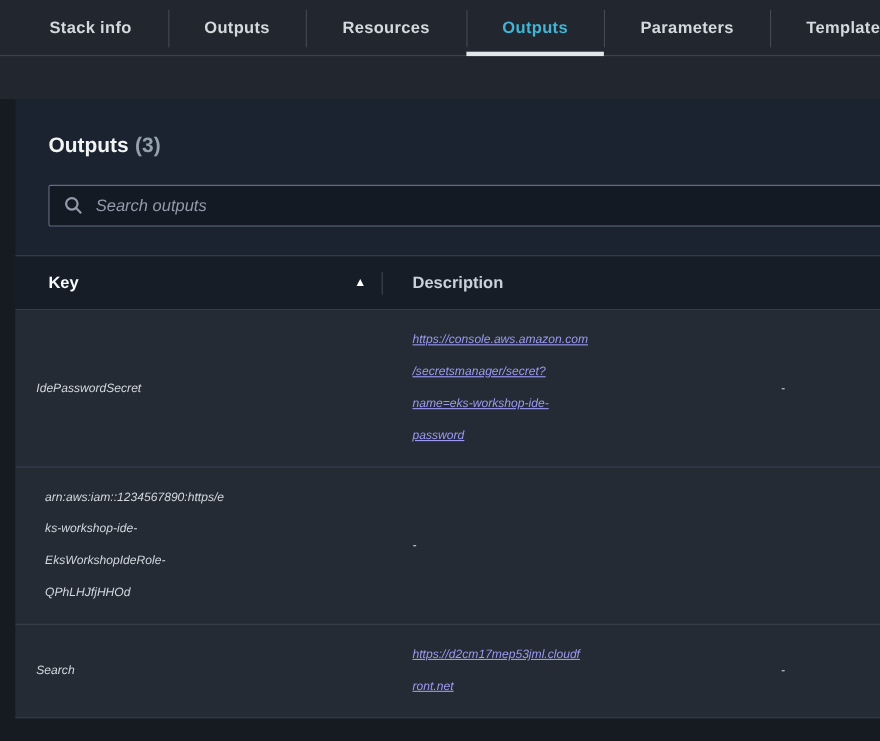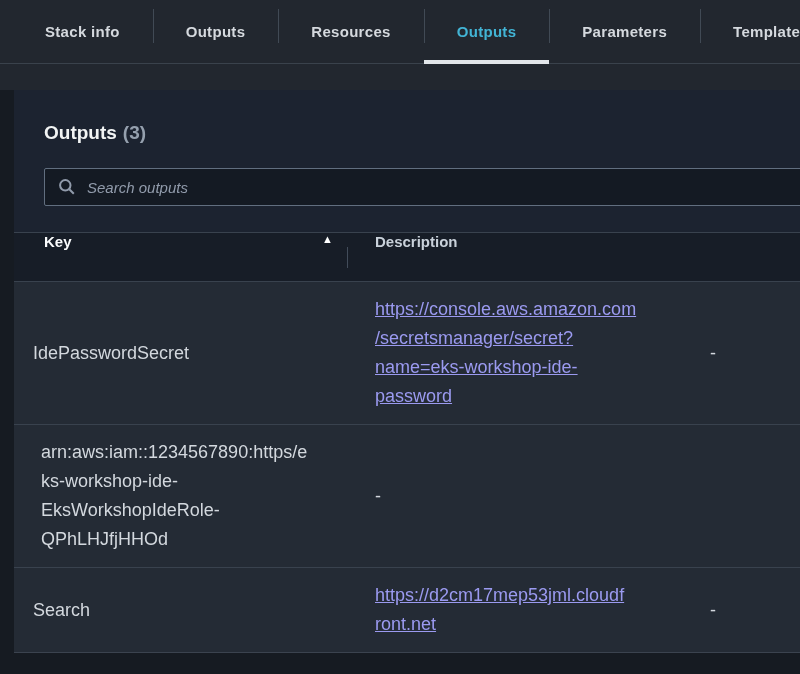--- a/index.html
+++ b/index.html
@@ -5,21 +5,21 @@
   * { margin:0; padding:0; box-sizing:border-box; }
   html,body { width:800px; height:674px; overflow:hidden; }
   body {
     background:#161b22;
     font-family:"Liberation Sans", sans-serif;
     position:relative;
   }
   
   .top-band { height:90px; background:#22272f; }
   .tabbar {
-    height:64px; display:flex; align-items:stretch;
+    height:51px; display:flex; align-items:stretch;
     padding-left:12px; border-bottom:1px solid #3a424c;
   }
   .tab {
     position:relative; display:flex; align-items:center;
     padding:0 33px; font-size:15px; font-weight:700;
     color:#d5d9de; letter-spacing:.3px; cursor:pointer; white-space:nowrap;
   }
   .tab:not(:first-child)::before {
     content:""; position:absolute; left:0; top:9px; height:34px; width:1px;
     background:#414a55;
@@ -45,37 +45,37 @@
   }
   .search-input::placeholder { color:#919bab; font-style:italic; }
   .search-icon { position:absolute; left:14px; top:10px; pointer-events:none; }
   
   .thead {
     display:grid; grid-template-columns:334px 335px 1fr;
     background:#171d27; height:50px;
     border-top:1px solid #39424e; border-bottom:1px solid #39424e;
   }
   .th {
-    position:relative; display:flex; 
+    position:relative; display:flex; align-items:center;
     font-size:15px; font-weight:700; white-space:nowrap; overflow:hidden;
     cursor:pointer;
   }
   .th-key   { color:#fbfcfd; padding-left:30px; }
   .th-value { color:#97a2b0; padding-left:27px; }
   .th-desc  { color:#c9d1da; padding-left:27px; }
   .th-key::after, .th-value::after {
     content:""; position:absolute; right:0; top:14px; height:21px; width:1px;
     background:#424c5a;
   }
   .sort-icon { position:absolute; right:15px; }
   .sort-asc { color:#ffffff; font-size:11px; }
   .sort-indicator { color:#97a2b0; font-size:13px; }
   .trow { display:grid; grid-template-columns:334px 335px 1fr; background:#242b35; }
   .trow + .trow { border-top:1px solid #39424e; }
-  .td { font-size:18px; color:#d3d8de; }
+  .td { font-size:11px; color:#d3d8de;font-style:italic; }
   .td-key  { align-self:center; padding-left:19px; }
   .td-value {
     padding:13px 28px 13px 27px; line-height:29px;
     white-space:pre-line; overflow-wrap:anywhere;
   }
   .td-value a { color:#9b9af0; text-decoration:underline; }
   .td-desc { align-self:center; padding-left:27px; }
 </style>
 </head>
 <body>

